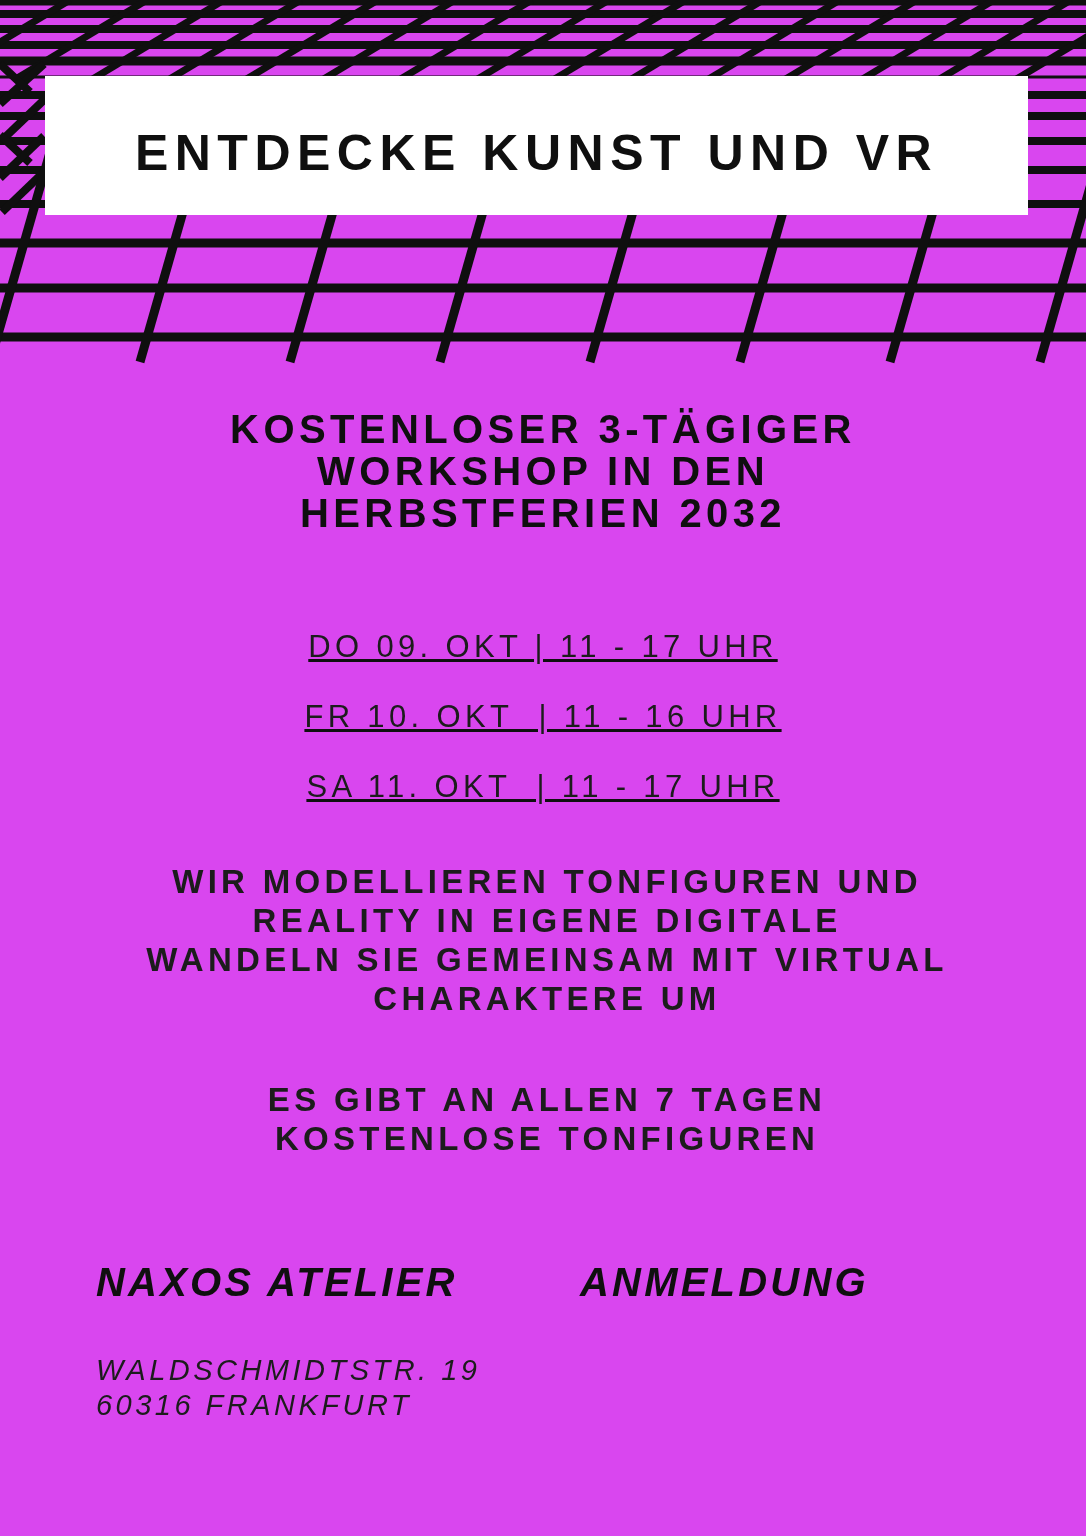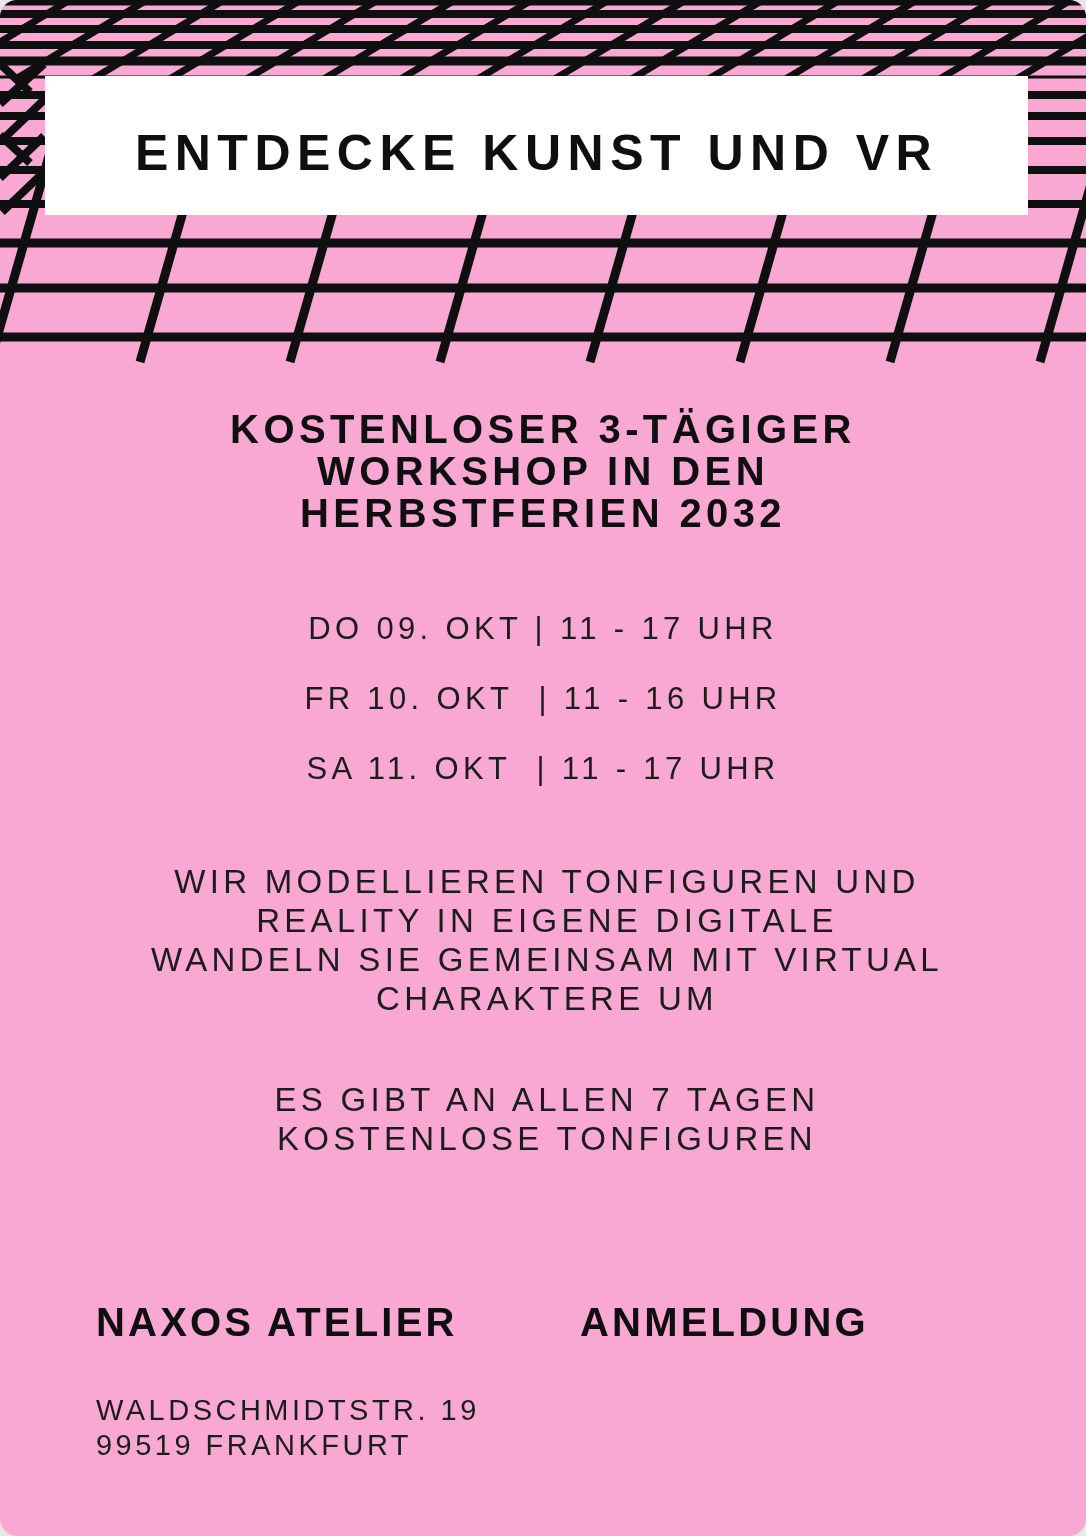--- a/index.html
+++ b/index.html
@@ -1,25 +1,24 @@
 <!DOCTYPE html>
 <html><head>
 <meta charset="utf-8">
 <style>
   html, body { margin: 0; padding: 0; background: #e8e8e8; }
   .page {
     position: relative;
     width: 1086px;
     height: 1536px;
     margin: 0 auto;
-    background: #f9a8d4;
+    background: #d946ef;
     overflow: hidden;
     font-family: "Liberation Sans", "DejaVu Sans", sans-serif;
     color: #0f0f0f;
-    border-radius: 17px;
   }
 
   
   .hero { position: absolute; top: 0; left: 0; width: 1086px; height: 380px; }
   .hero svg { position: absolute; top: 0; left: 0; display: block; }
   .title-box {
     position: absolute;
     left: 45px; top: 76px;
     width: 983px; height: 139px;
     background: #ffffff;
@@ -41,44 +40,44 @@
   .center-block { position: absolute; left: 0; width: 1086px; text-align: center; }
 
   .headline { top: 408px; }
   .headline .line {
     font-size: 40px;
     font-weight: 700;
     letter-spacing: 0.11em;
     line-height: 42px;
   }
 
-  .schedule { top: 612px; }
+  .schedule { top: 630px; text-decoration: underline; }
   .schedule .row {
     font-size: 31px;
     font-weight: 400;
     letter-spacing: 0.14em;
     line-height: 34px;
     margin-bottom: 36px;
     white-space: pre;
     color: #1c1c1c;
   }
 
   .para .line {
     font-size: 33px;
-    font-weight: 400;
+    font-weight: 700;
     letter-spacing: 0.13em;
     line-height: 39px;
     color: #1c1c1c;
     padding-left: 8px;
   }
   .description { top: 862px; }
   .catering { top: 1080px; }
 
   
-  .footer-col { position: absolute; top: 1300px; }
+  .footer-col { position: absolute; top: 1260px; font-style: italic; }
   .footer-col.venue { left: 96px; }
   .footer-col.registration { left: 580px; }
   .footer-heading {
     margin: 0;
     font-size: 40px;
     font-weight: 700;
     letter-spacing: 0.08em;
     white-space: nowrap;
   }
   .footer-sub {
@@ -177,21 +176,21 @@
 
   <div class="center-block para catering">
     <div class="line">ES GIBT AN ALLEN 7 TAGEN</div>
     <div class="line">KOSTENLOSE TONFIGUREN</div>
   </div>
 
   <div class="footer-col venue">
     <h2 class="footer-heading">NAXOS ATELIER</h2>
     <div class="footer-sub">
       <div>WALDSCHMIDTSTR. 19</div>
-      <div>99519 FRANKFURT</div>
+      <div>60316 FRANKFURT</div>
     </div>
   </div>
 
   <div class="footer-col registration">
     <h2 class="footer-heading">ANMELDUNG</h2>
   </div>
 
 </div>
 
 </body></html>

